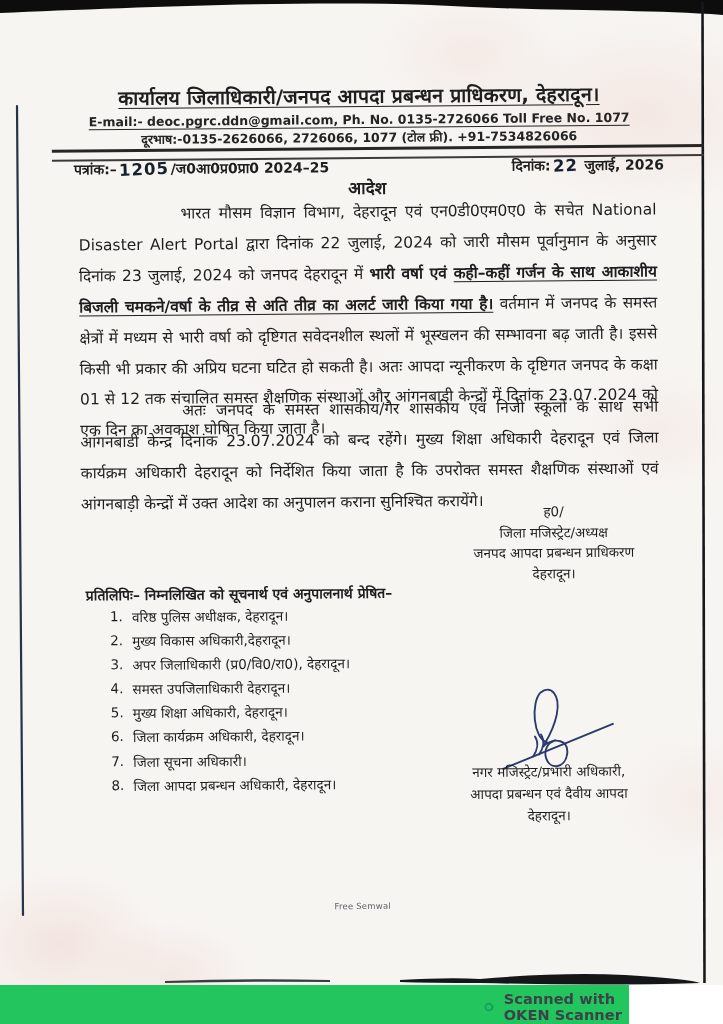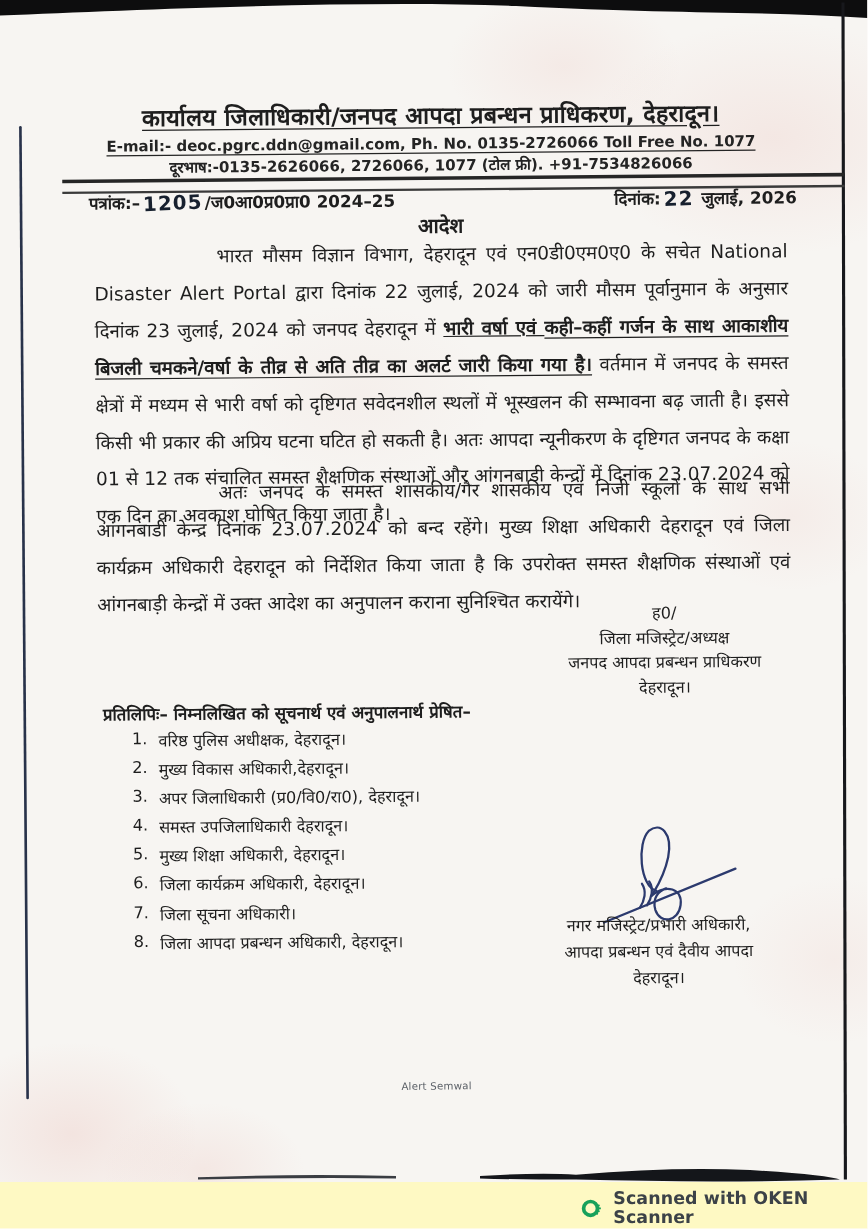--- a/index.html
+++ b/index.html
@@ -19,21 +19,21 @@
       radial-gradient(120px 80px at 170px 975px, rgba(224,150,140,0.14), rgba(224,150,140,0) 70%),
       radial-gradient(120px 100px at 695px 800px, rgba(226,160,150,0.10), rgba(226,160,150,0) 70%),
       #f7f5f2;
   }
   .edges{position:absolute;left:0;top:0;pointer-events:none;}
   
   .content{
     position:absolute;left:0;top:0;width:723px;height:985px;
     transform:rotate(-0.5deg);transform-origin:50% 40%;
   }
-  .bold{font-weight:bold;text-decoration:underline;}
+  .bold{font-weight:bold;}
   .ul{text-decoration:underline;text-underline-offset:3px;}
   .center{text-align:center;}
 
   .office-title{position:absolute;left:40px;top:82px;width:643px;font-size:19.5px;font-weight:bold;letter-spacing:.2px;}
   .contact1{position:absolute;left:40px;top:112px;width:643px;font-size:12.5px;font-weight:bold;color:#242424;}
   .contact2{position:absolute;left:40px;top:129px;width:643px;font-size:12.5px;font-weight:bold;color:#242424;}
 
   .sep{position:absolute;left:54px;top:147px;width:652px;height:7px;
        border-top:3px solid #262626;border-bottom:2px solid #3a3a3a;}
 
@@ -59,21 +59,21 @@
   .copy-item{display:flex;margin-bottom:6.1px;}
   .copy-item .num{width:22px;flex:0 0 22px;}
 
   .sig-scribble{position:absolute;left:492px;top:686px;}
   .sig-bottom{position:absolute;left:428px;top:762px;width:235px;text-align:center;
         font-size:13.5px;line-height:22px;}
 
   .watermark{position:absolute;left:330px;top:901px;font-size:8.5px;color:#5d6269;letter-spacing:.2px;}
 
   
-  .footer{position:absolute;left:0;top:985px;width:723px;height:39px;background:#fef9c3;}
+  .footer{position:absolute;left:0;top:985px;width:629px;height:39px;background:#22c55e;}
   .footer-inner{position:absolute;left:484px;top:6px;display:flex;align-items:center;gap:9px;}
   .footer-text{font-size:14.5px;font-weight:600;color:#3c4247;letter-spacing:.1px;}
 </style>
 </head>
 <body>
 
 <div class="stage">
 
   <div class="paper"></div>
 
@@ -159,21 +159,21 @@
         <path d="M40,52 C44,58 42,66 38,72 M46,50 C50,56 48,64 44,70"></path>
       </g>
     </svg>
 
     <div class="sig-bottom">
       <div>नगर मजिस्ट्रेट/प्रभारी अधिकारी,</div>
       <div>आपदा प्रबन्धन एवं दैवीय आपदा</div>
       <div>देहरादून।</div>
     </div>
 
-    <div class="watermark">Alert Semwal</div>
+    <div class="watermark">Free Semwal</div>
 
   </div>
 
   <div class="footer">
     <div class="footer-inner">
       <svg width="20" height="20" viewBox="0 0 20 20">
         <circle cx="9" cy="10" r="6.4" fill="none" stroke="#17a15b" stroke-width="3.4"></circle>
         <g fill="#17a15b">
           <circle cx="16.6" cy="7.4" r="1"></circle>
           <circle cx="17.6" cy="10" r="1"></circle>

